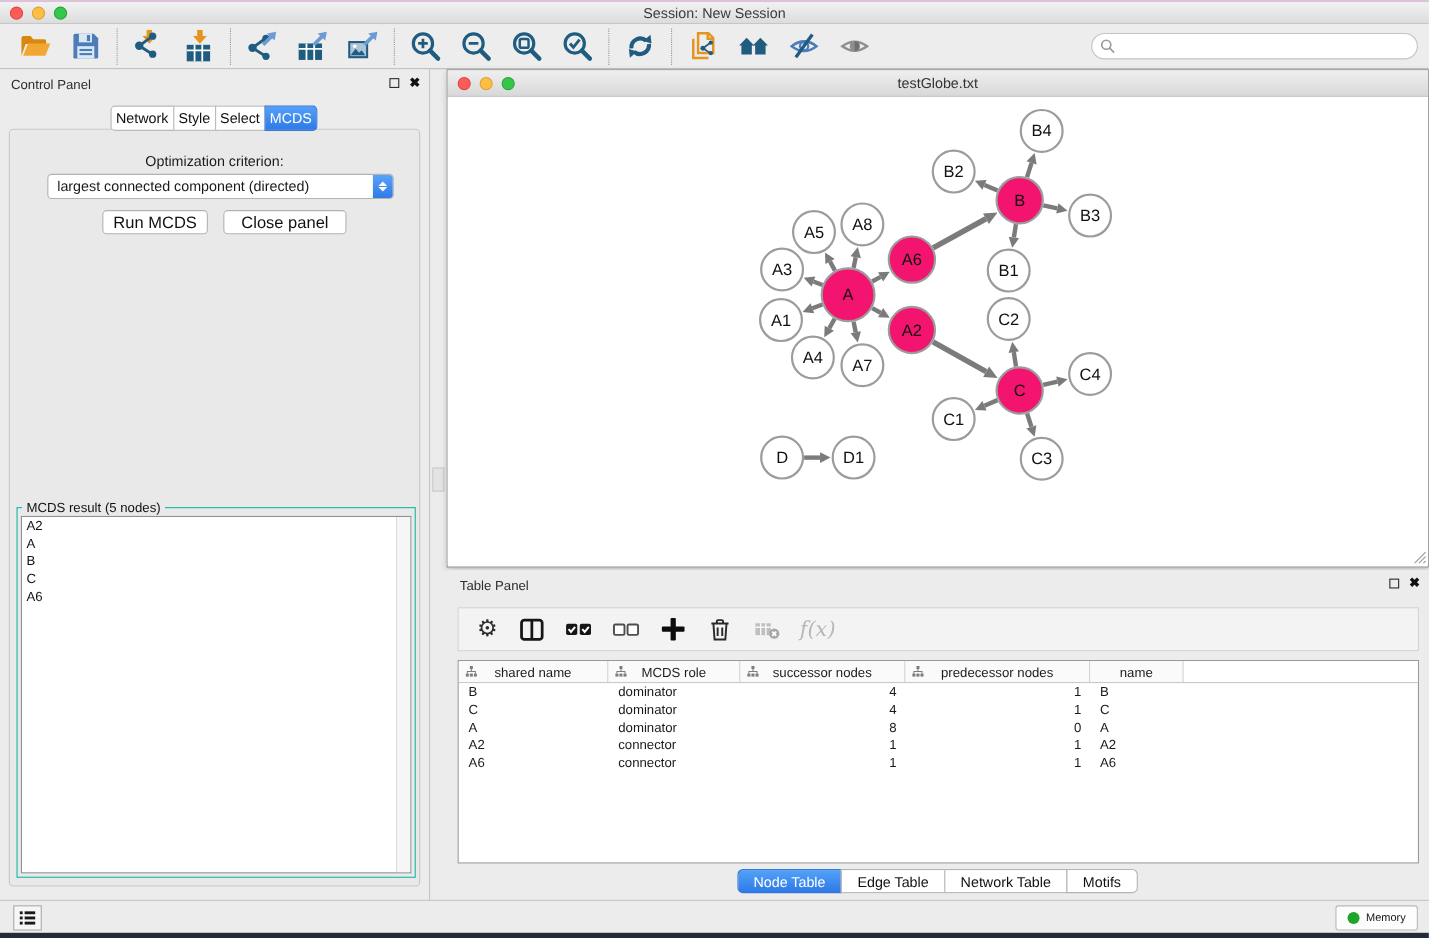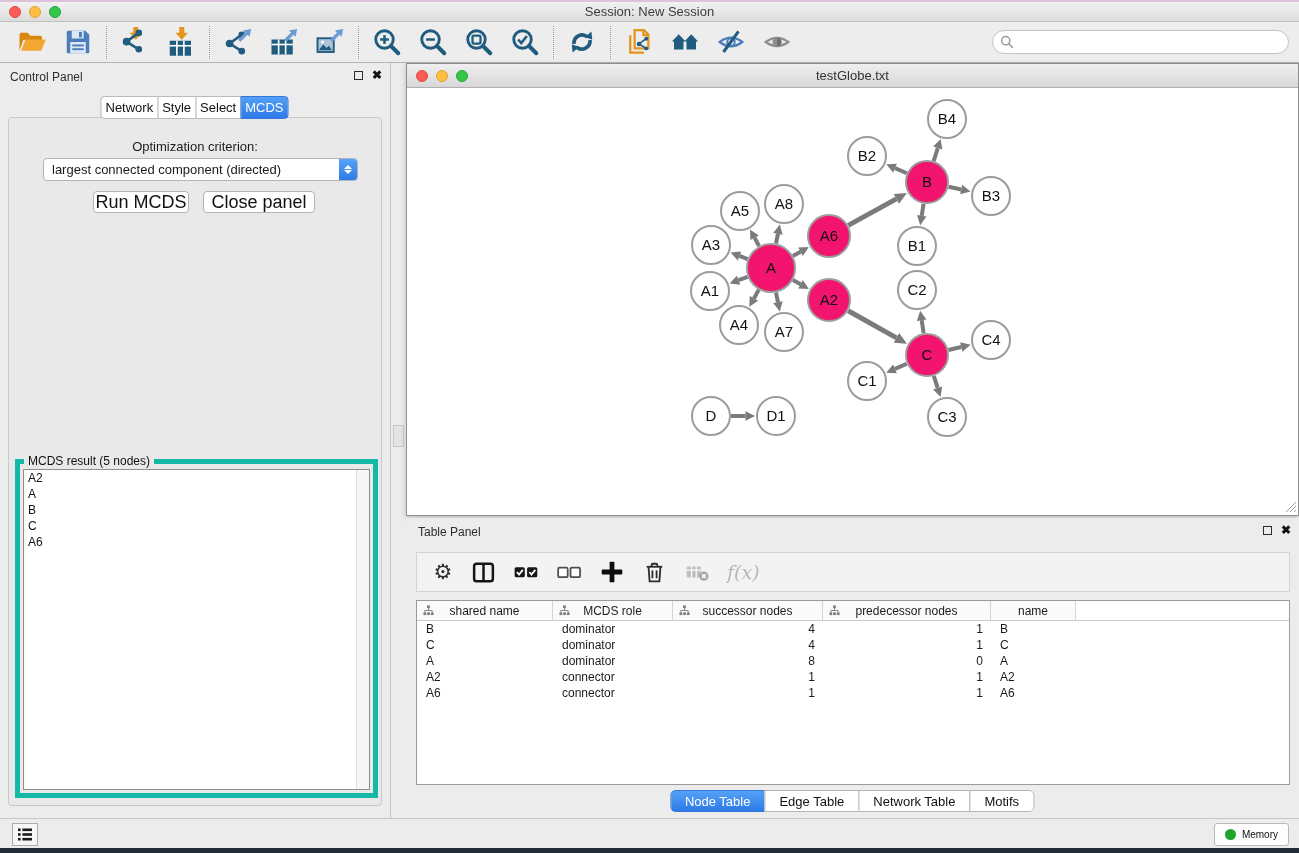--- a/index.html
+++ b/index.html
@@ -49,26 +49,26 @@
     border:1px solid #c8c8c8; border-radius:4px; }
   #opt-label { position:absolute; top:21px; left:0; right:0; text-align:center; font-size:13px; color:#1c1c1c; }
   #criterion-select { position:absolute; left:34px; top:40px; width:315px; height:23px; background:#fff;
     border:1px solid #b3b3b3; border-radius:4px; display:flex; align-items:center; font-size:13px; }
   #criterion-select .sel-text { flex:1; padding-left:8px; white-space:nowrap; overflow:hidden; }
   .sel-stepper { width:18px; height:100%; border-radius:0 3px 3px 0; background:linear-gradient(#58a3f8,#2e7ae8);
     display:flex; flex-direction:column; align-items:center; justify-content:center; gap:1px; }
   .sel-stepper .up { width:0; height:0; border-left:4px solid transparent; border-right:4px solid transparent; border-bottom:4px solid #fff; }
   .sel-stepper .dn { width:0; height:0; border-left:4px solid transparent; border-right:4px solid transparent; border-top:4px solid #fff; }
   .cp-btn { position:absolute; top:73px; height:22px; background:#fff; border:1px solid #b3b3b3;
-    border-radius:4px; font-size:18px; font-family:inherit; color:#111; }
+    border-radius:4px; font-size:15px; font-family:inherit; color:#111; }
   #run-btn { left:84px; width:96px; }
   #close-btn { left:194px; width:112px; }
 
   #result-fieldset { position:absolute; left:6px; right:3px; top:336px; bottom:7px;
-    border:5px solid #14b8a6; font-size:12px; color:#111; }
+    border:1px solid #14b8a6; font-size:12px; color:#111; }
   #result-fieldset legend { margin-left:4px; padding:0 4px; font-size:12px; }
   #result-list { position:absolute; left:3px; right:3px; top:1px; bottom:3px; background:#fff;
     border:1px solid #8f8f8f; overflow:hidden; }
   .result-scroll { position:absolute; right:0; top:0; bottom:0; width:13px; background:#f6f6f6; border-left:1px solid #ddd; }
   .result-item { padding-left:4px; line-height:16px; font-size:12px; }
 
   
   #network-window { position:absolute; left:406px; top:63px; width:893px; height:453px;
     background:#fff; border:1px solid #8e8e8e; box-shadow:0 2px 6px rgba(0,0,0,.2); }
   #nw-titlebar { position:relative; height:24px; background:linear-gradient(#efefef,#d8d8d8);

